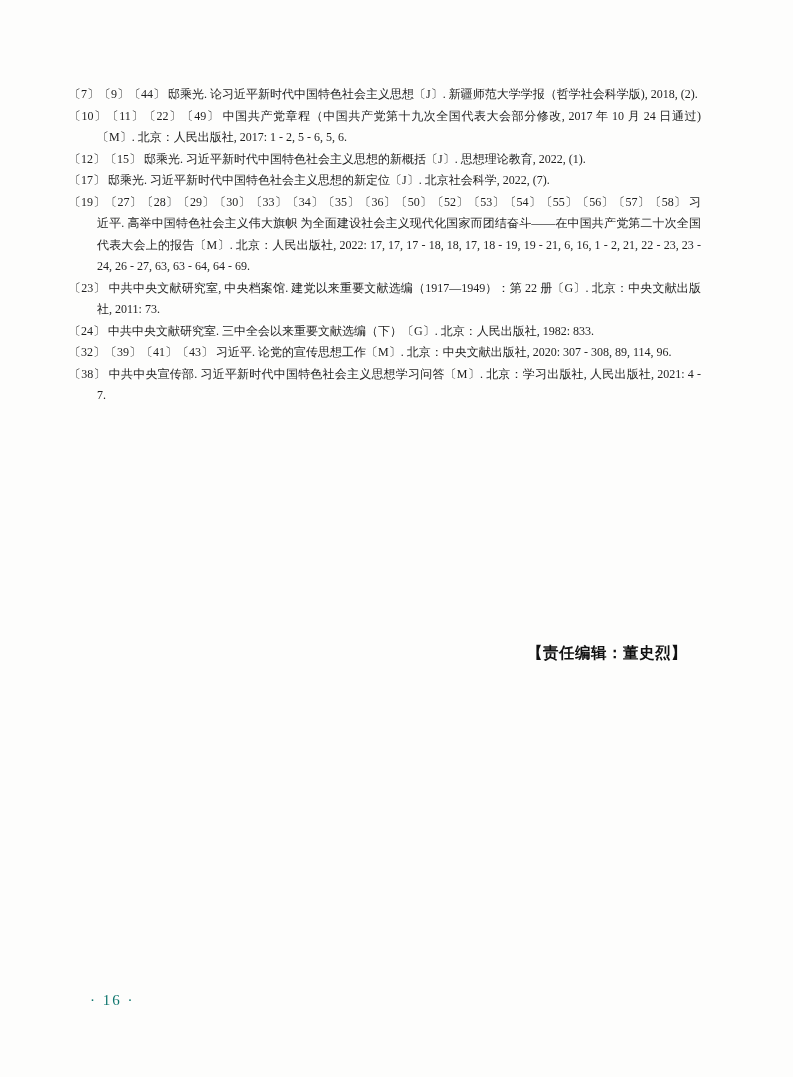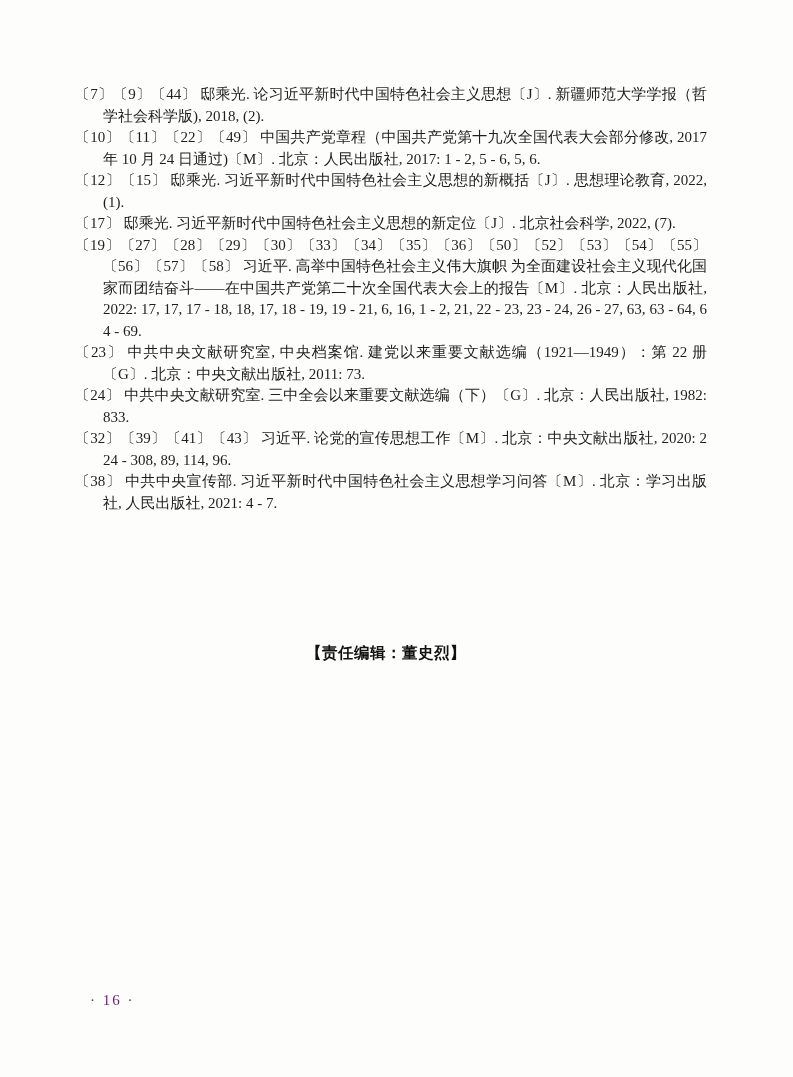--- a/index.html
+++ b/index.html
@@ -11,67 +11,67 @@
     position: relative;
     width: 793px;
     height: 1077px;
     background: #fdfdfc;
     overflow: hidden;
     font-family: "Liberation Serif", "DejaVu Serif", serif;
     color: #1e1e1e;
   }
   .references {
     position: absolute;
-    left: 75px;
+    left: 69px;
     top: 84px;
     width: 632px;
-    font-size: 15px;
+    font-size: 12px;
     line-height: 21.5px;
     text-align: justify;
   }
   .ref-entry {
     margin: 0;
     padding-left: 28px;
     text-indent: -28px;
     word-break: break-all;
   }
   .editor-line {
     position: absolute;
     left: 85px;
     top: 643px;
     width: 602px;
-    text-align: center;
+    text-align: right;
     font-weight: 700;
     font-size: 15.5px;
     letter-spacing: 0.5px;
     color: #111;
   }
   .page-number {
     position: absolute;
     left: 90px;
     top: 992px;
     font-size: 15px;
     letter-spacing: 2px;
-    color: #701a75;
+    color: #0f766e;
   }
 </style>
 </head>
 <body>
 
 <div class="page">
 
   <div class="references">
     <p class="ref-entry">〔7〕〔9〕〔44〕 邸乘光. 论习近平新时代中国特色社会主义思想〔J〕. 新疆师范大学学报（哲学社会科学版), 2018, (2).</p>
     <p class="ref-entry">〔10〕〔11〕〔22〕〔49〕 中国共产党章程（中国共产党第十九次全国代表大会部分修改, 2017 年 10 月 24 日通过)〔M〕. 北京：人民出版社, 2017: 1 - 2, 5 - 6, 5, 6.</p>
     <p class="ref-entry">〔12〕〔15〕 邸乘光. 习近平新时代中国特色社会主义思想的新概括〔J〕. 思想理论教育, 2022, (1).</p>
     <p class="ref-entry">〔17〕 邸乘光. 习近平新时代中国特色社会主义思想的新定位〔J〕. 北京社会科学, 2022, (7).</p>
     <p class="ref-entry">〔19〕〔27〕〔28〕〔29〕〔30〕〔33〕〔34〕〔35〕〔36〕〔50〕〔52〕〔53〕〔54〕〔55〕〔56〕〔57〕〔58〕 习近平. 高举中国特色社会主义伟大旗帜 为全面建设社会主义现代化国家而团结奋斗——在中国共产党第二十次全国代表大会上的报告〔M〕. 北京：人民出版社, 2022: 17, 17, 17 - 18, 18, 17, 18 - 19, 19 - 21, 6, 16, 1 - 2, 21, 22 - 23, 23 - 24, 26 - 27, 63, 63 - 64, 64 - 69.</p>
-    <p class="ref-entry">〔23〕 中共中央文献研究室, 中央档案馆. 建党以来重要文献选编（1921—1949）：第 22 册〔G〕. 北京：中央文献出版社, 2011: 73.</p>
+    <p class="ref-entry">〔23〕 中共中央文献研究室, 中央档案馆. 建党以来重要文献选编（1917—1949）：第 22 册〔G〕. 北京：中央文献出版社, 2011: 73.</p>
     <p class="ref-entry">〔24〕 中共中央文献研究室. 三中全会以来重要文献选编（下）〔G〕. 北京：人民出版社, 1982: 833.</p>
-    <p class="ref-entry">〔32〕〔39〕〔41〕〔43〕 习近平. 论党的宣传思想工作〔M〕. 北京：中央文献出版社, 2020: 224 - 308, 89, 114, 96.</p>
+    <p class="ref-entry">〔32〕〔39〕〔41〕〔43〕 习近平. 论党的宣传思想工作〔M〕. 北京：中央文献出版社, 2020: 307 - 308, 89, 114, 96.</p>
     <p class="ref-entry">〔38〕 中共中央宣传部. 习近平新时代中国特色社会主义思想学习问答〔M〕. 北京：学习出版社, 人民出版社, 2021: 4 - 7.</p>
   </div>
 
   <div class="editor-line">【责任编辑：董史烈】</div>
 
   <div class="page-number">· 16 ·</div>
 
 </div>
 
 </body></html>

